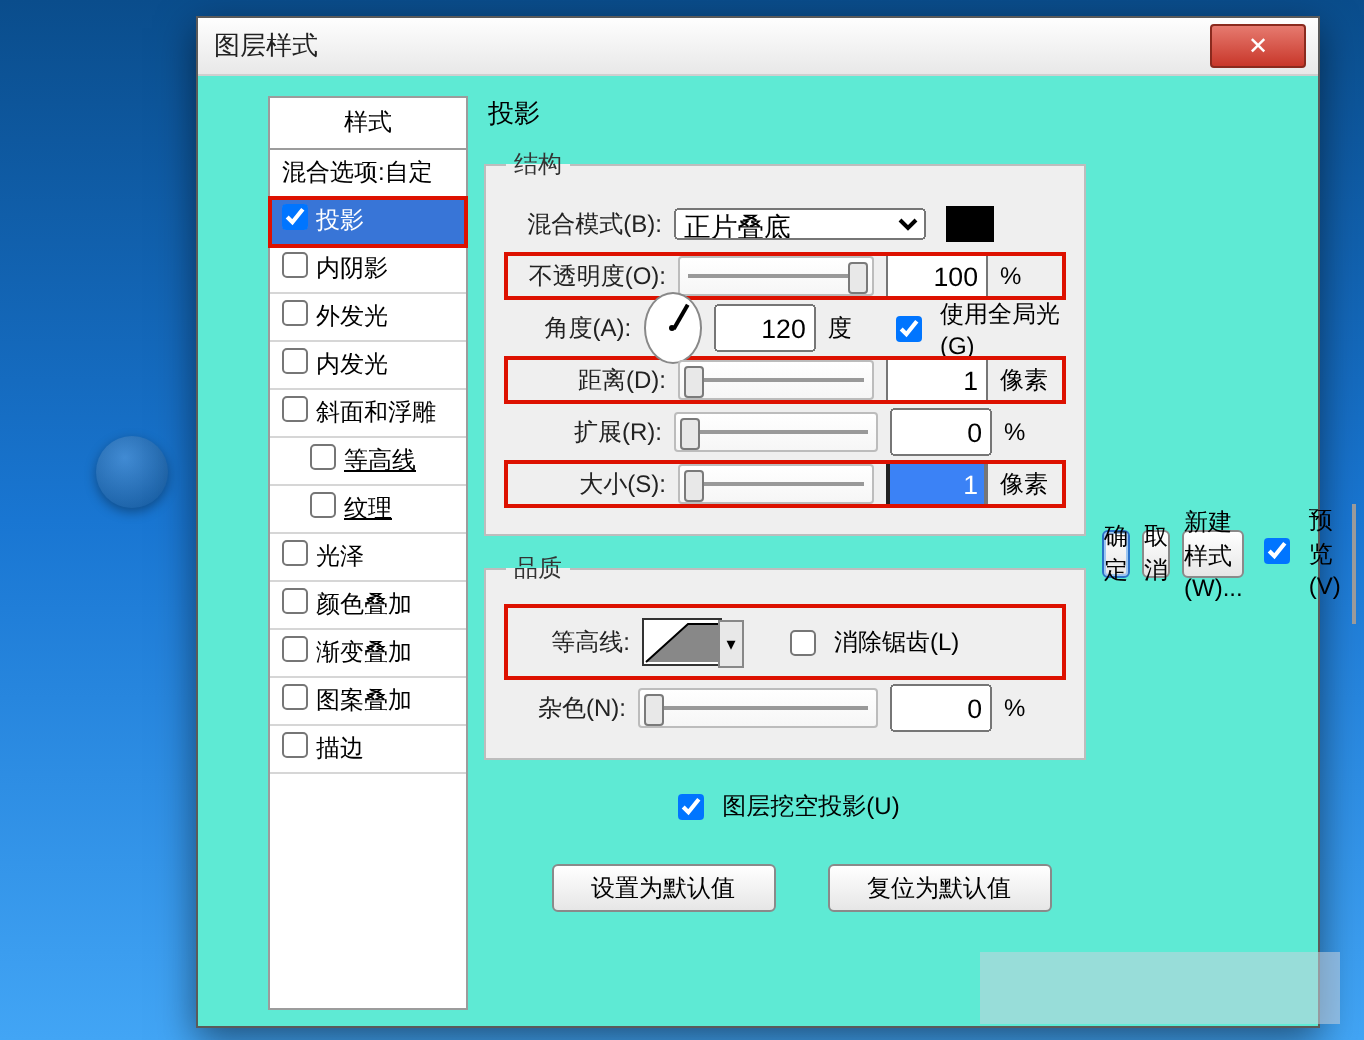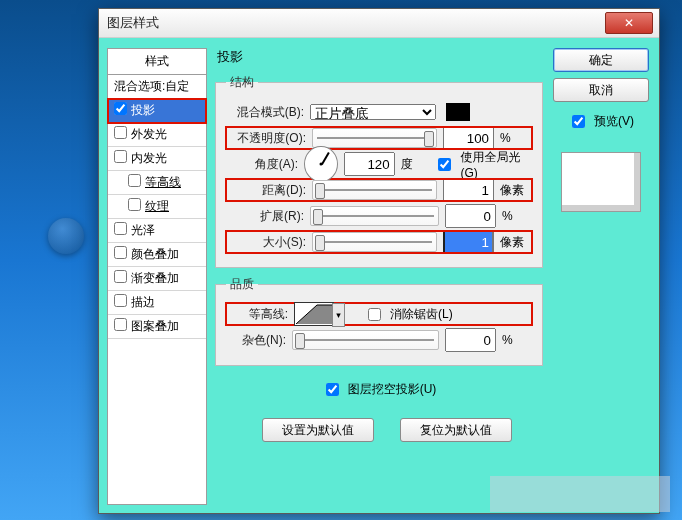--- a/index.html
+++ b/index.html
@@ -61,21 +61,21 @@
     flex: 1;
     display: flex;
     padding: 10px 8px 8px 8px;
     gap: 8px;
   }
 
   .style-list {
     width: 98px;
     border: 1px solid #9c9c9c;
     background: #fff;
-    display: flex; flex-direction: column;
+    display: flex; flex-direction: column; margin-left: 27px;
   }
   .style-list .hdr {
     text-align: center;
     border-bottom: 1px solid #9c9c9c;
     padding: 4px 0;
     background: #fff;
   }
   .style-list .row {
     border-bottom: 1px solid #d6d6d6;
     padding: 3px 6px;
@@ -129,21 +129,21 @@
   .angle-dial .dot { position:absolute; left:50%; top:50%; width:3px; height:3px; background:#000; border-radius:50%; transform:translate(-50%,-50%);}
   .contour-swatch {
     width:38px; height:22px; border:1px solid #333; background:#fff; position:relative; display:inline-block;
   }
   .contour-swatch svg { position:absolute; inset:0;}
   .contour-swatch .drop {
     position:absolute; right:-12px; top:0; width:11px; height:22px;
     border:1px solid #888; background:#e8e8e8; display:flex; align-items:center; justify-content:center;
     font-size:9px;
   }
-  .right-col { width:100px; display:flex; flex-direction:column; gap:6px; align-items:center;}
+  .right-col { width:100px; display:flex; flex-direction:row; gap:6px; align-items:center;}
   .btn {
     width:94px; height:22px;
     border:1px solid #8a8a8a;
     background:linear-gradient(180deg,#fff,#e6e6e6);
     border-radius:3px;
     cursor:pointer;
     display:flex;align-items:center;justify-content:center;
     font-size:12px;
   }
   .btn.default { border:1px solid #2a72c8; box-shadow:0 0 0 1px #9ec7f2 inset;}
@@ -178,26 +178,34 @@
 
       <div class="row">
         <span>混合选项:自定</span>
       </div>
       <div class="row selected">
         <input type="checkbox" checked="" style="">
         <span>投影</span>
       </div>
       <div class="row">
         <input type="checkbox" style="">
+        <span>内阴影</span>
+      </div>
+      <div class="row">
+        <input type="checkbox" style="">
         <span>外发光</span>
       </div>
       <div class="row">
         <input type="checkbox" style="">
         <span>内发光</span>
       </div>
+      <div class="row">
+        <input type="checkbox" style="">
+        <span>斜面和浮雕</span>
+      </div>
       <div class="row indent">
         <input type="checkbox" style="">
         <span>等高线</span>
       </div>
       <div class="row indent">
         <input type="checkbox" style="">
         <span>纹理</span>
       </div>
       <div class="row">
         <input type="checkbox" style="">
@@ -206,25 +214,25 @@
       <div class="row">
         <input type="checkbox" style="">
         <span>颜色叠加</span>
       </div>
       <div class="row">
         <input type="checkbox" style="">
         <span>渐变叠加</span>
       </div>
       <div class="row">
         <input type="checkbox" style="">
+        <span>图案叠加</span>
+      </div>
+      <div class="row">
+        <input type="checkbox" style="">
         <span>描边</span>
-      </div>
-      <div class="row">
-        <input type="checkbox" style="">
-        <span>图案叠加</span>
       </div>
       <div class="flex-fill"></div>
     </div>
 
     <div class="main-col">
       <div class="title">投影</div>
 
       <fieldset class="panel">
         <legend>结构</legend>
 
@@ -285,21 +293,21 @@
               <div class="thumb" style="left:2px"></div>
           </div>
           <input class="numbox sel-hl" value="1" style="">
           <span class="unit">像素</span>
         </div>
       </fieldset>
 
       <fieldset class="panel">
         <legend>品质</legend>
 
-        <div class="frow red" style="height:22px">
+        <div class="frow red" style="height:36px">
           <span class="lbl short">等高线:</span>
           <span class="contour-swatch">
             <svg viewBox="0 0 38 22">
                 <path d="M1 21 L22 2 L37 2 L37 21 Z" fill="#888"></path>
                 <path d="M1 21 L22 2 L37 2" stroke="#000" fill="none"></path>
               </svg>
             <span class="drop">▾</span>
           </span>
           <span style="width:18px"></span>
           <input type="checkbox" style="">
@@ -332,20 +340,23 @@
       </div>
     </div>
 
     <div class="right-col">
       <div class="btn default">
           <span>确定</span>
         </div>
       <div class="btn">
           <span>取消</span>
         </div>
+      <div class="btn">
+          <span>新建样式(W)...</span>
+        </div>
       <div class="frow" style="margin-top:2px">
         <input type="checkbox" checked="" style="">
         <span>预览(V)</span>
       </div>
       <div class="preview"></div>
     </div>
 
   </div>
 </div>
 

